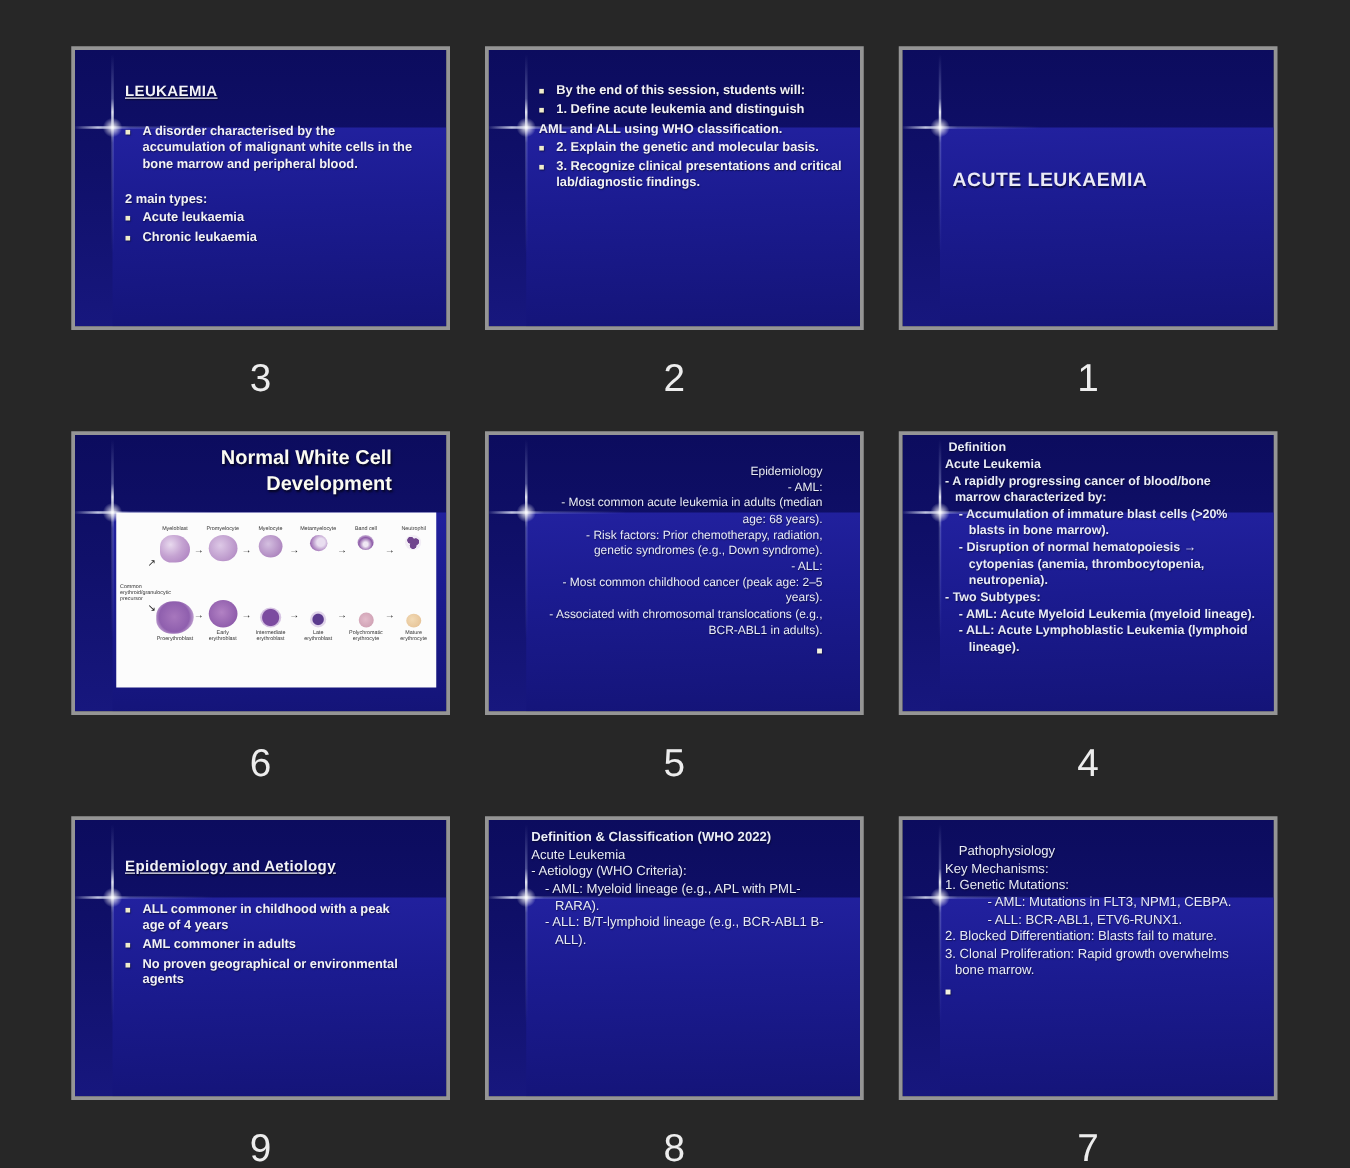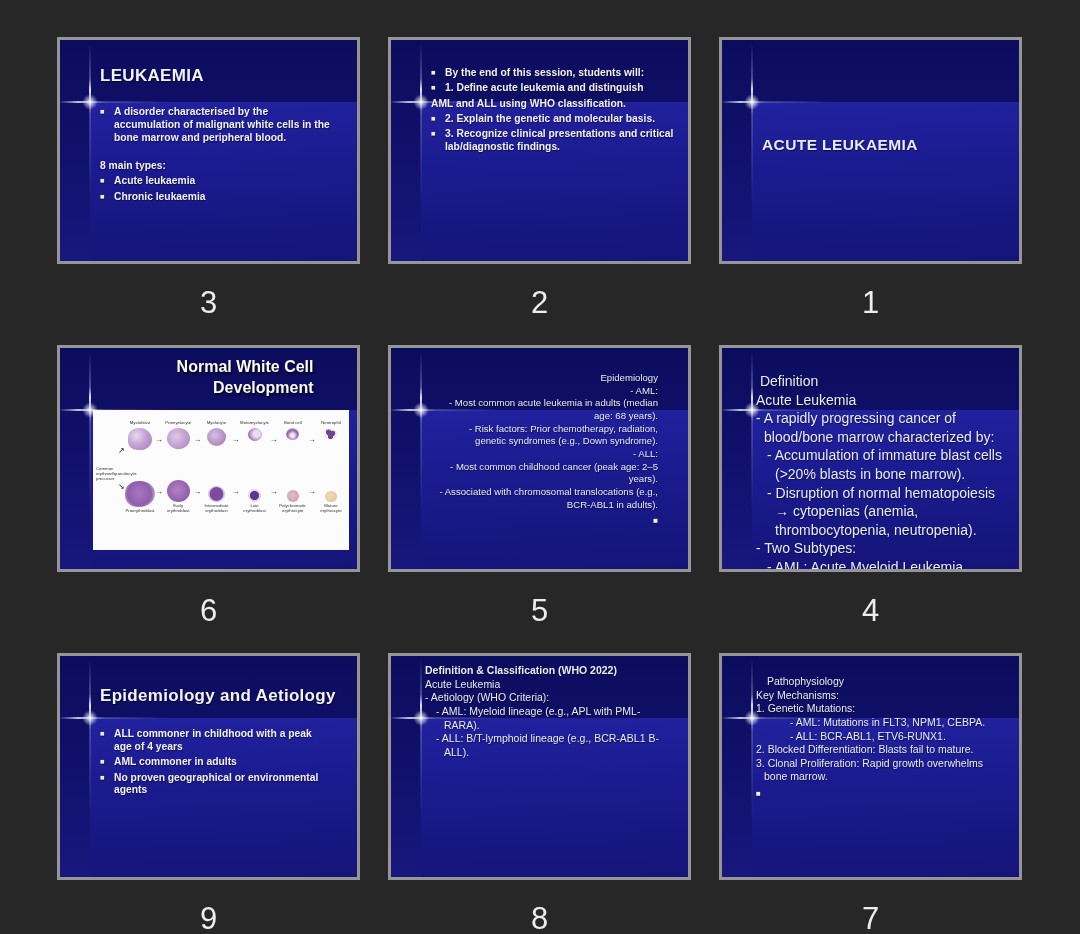--- a/index.html
+++ b/index.html
@@ -23,41 +23,41 @@
     background:linear-gradient(178deg,#22219f 0%,#1b1b90 40%,#141478 100%);}
   .flare-v{position:absolute;left:29px;top:0;width:2px;height:80%;
     background:linear-gradient(180deg,rgba(190,200,240,0) 2%,rgba(190,200,240,.35) 22%,rgba(245,248,255,.9) 28%,rgba(190,200,240,.25) 42%,rgba(190,200,240,0) 92%);}
   .flare-h{position:absolute;left:0;top:61px;width:62%;height:2px;
     background:linear-gradient(90deg,rgba(190,200,240,.05) 0%,rgba(235,240,255,.8) 10%,rgba(190,200,240,.25) 24%,rgba(190,200,240,0) 60%);}
   .flare-star{position:absolute;left:20px;top:52px;width:20px;height:20px;
     background:radial-gradient(circle,rgba(255,255,255,.95) 0%,rgba(255,255,255,0) 55%);}
   .num{height:78px;display:flex;align-items:center;justify-content:center;
     color:#ededed;font-size:31px;font-weight:400;}
   
-  .title-bullets{position:relative;margin:26px 14px 0 40px;font-size:17px;font-weight:700;
-    color:#f3f3f8;letter-spacing:.3px;text-shadow:.5px 1px 1px rgba(0,0,0,.55);}
+  .title-bullets{position:relative;margin:26px 14px 0 40px;font-size:12px;font-weight:700;
+    color:#f3f3f8;letter-spacing:.3px;text-shadow:.5px 1px 1px rgba(0,0,0,.55);text-decoration:underline;}
   .s9 .title-bullets{margin-top:30px;}
   .title-main{position:relative;margin:96px 10px 0 40px;font-size:15.5px;font-weight:700;
     color:#eaeaf6;letter-spacing:.4px;text-shadow:.5px 1px 1px rgba(0,0,0,.55);}
   .title-img{position:relative;margin:9px auto 0;width:210px;text-align:right;
     font-size:16px;font-weight:700;color:#fbfbf3;line-height:1.3;
     text-shadow:1px 1.5px 2px rgba(0,0,0,.75);}
   
   .sbullets{position:relative;margin-top:20px;padding:0 24px 0 40px;color:#f2f2f6;
     font-size:10.3px;font-weight:700;line-height:1.25;text-shadow:.5px .8px 1px rgba(0,0,0,.5);}
   .s2 .sbullets{margin-top:27px;padding-right:14px;}
   .s9 .sbullets{margin-top:22px;padding-right:30px;}
   .bline{display:flex;margin-bottom:2.5px;}
   .sq{flex:none;width:14px;font-size:7.5px;color:#efeccb;padding-top:1px;}
   .btext{flex:1;}
   .bspacer{height:13px;}
   
   .stext{position:relative;color:#e9ecf8;text-shadow:.5px .8px 1px rgba(0,0,0,.5);}
   .s5 .stext{margin-top:24px;padding:0 30px 0 34px;font-size:9.6px;line-height:1.32;font-weight:500;text-align:right;}
-  .s4 .stext{margin-top:24px;padding:0 14px 0 34px;font-size:14px;line-height:1.33;font-weight:400;}
+  .s4 .stext{margin-top:4px;padding:0 14px 0 34px;font-size:10px;line-height:1.33;font-weight:700;}
   .s7 .stext{margin-top:19px;padding:0 16px 0 34px;font-size:10.5px;line-height:1.3;font-weight:500;}
   .s8 .stext{margin-top:8px;padding:0 20px 0 34px;font-size:10.5px;line-height:1.3;font-weight:500;}
   .tline{padding-left:8px;text-indent:-8px;white-space:pre-wrap;}
   .tline.i1{padding-left:19px;}
   .tline.i2{padding-left:42px;}
   .tline.bold{font-weight:700;}
   .tline.sqline{font-size:8px;color:#f3f2de;margin-top:5px;}
   
   .panel{position:absolute;left:33px;right:8px;top:62px;bottom:19px;background:#fcfcfc;}
   .drow{position:absolute;left:32px;right:3px;display:flex;justify-content:space-between;}
@@ -103,21 +103,21 @@
         <div class="flare-h"></div>
         <div class="flare-star"></div>
         <div class="title-bullets">LEUKAEMIA</div>
         <div class="sbullets">
           <div class="bline">
             <span class="sq">■</span>
             <span class="btext">A disorder characterised by the accumulation of malignant white cells in the bone marrow and  peripheral blood.</span>
           </div>
           <div class="bspacer"></div>
           <div class="bline">
-            <span class="btext">8 main types:</span>
+            <span class="btext">2 main types:</span>
           </div>
           <div class="bline">
             <span class="sq">■</span>
             <span class="btext">Acute leukaemia</span>
           </div>
           <div class="bline">
             <span class="sq">■</span>
             <span class="btext">Chronic leukaemia</span>
           </div>
         </div>

